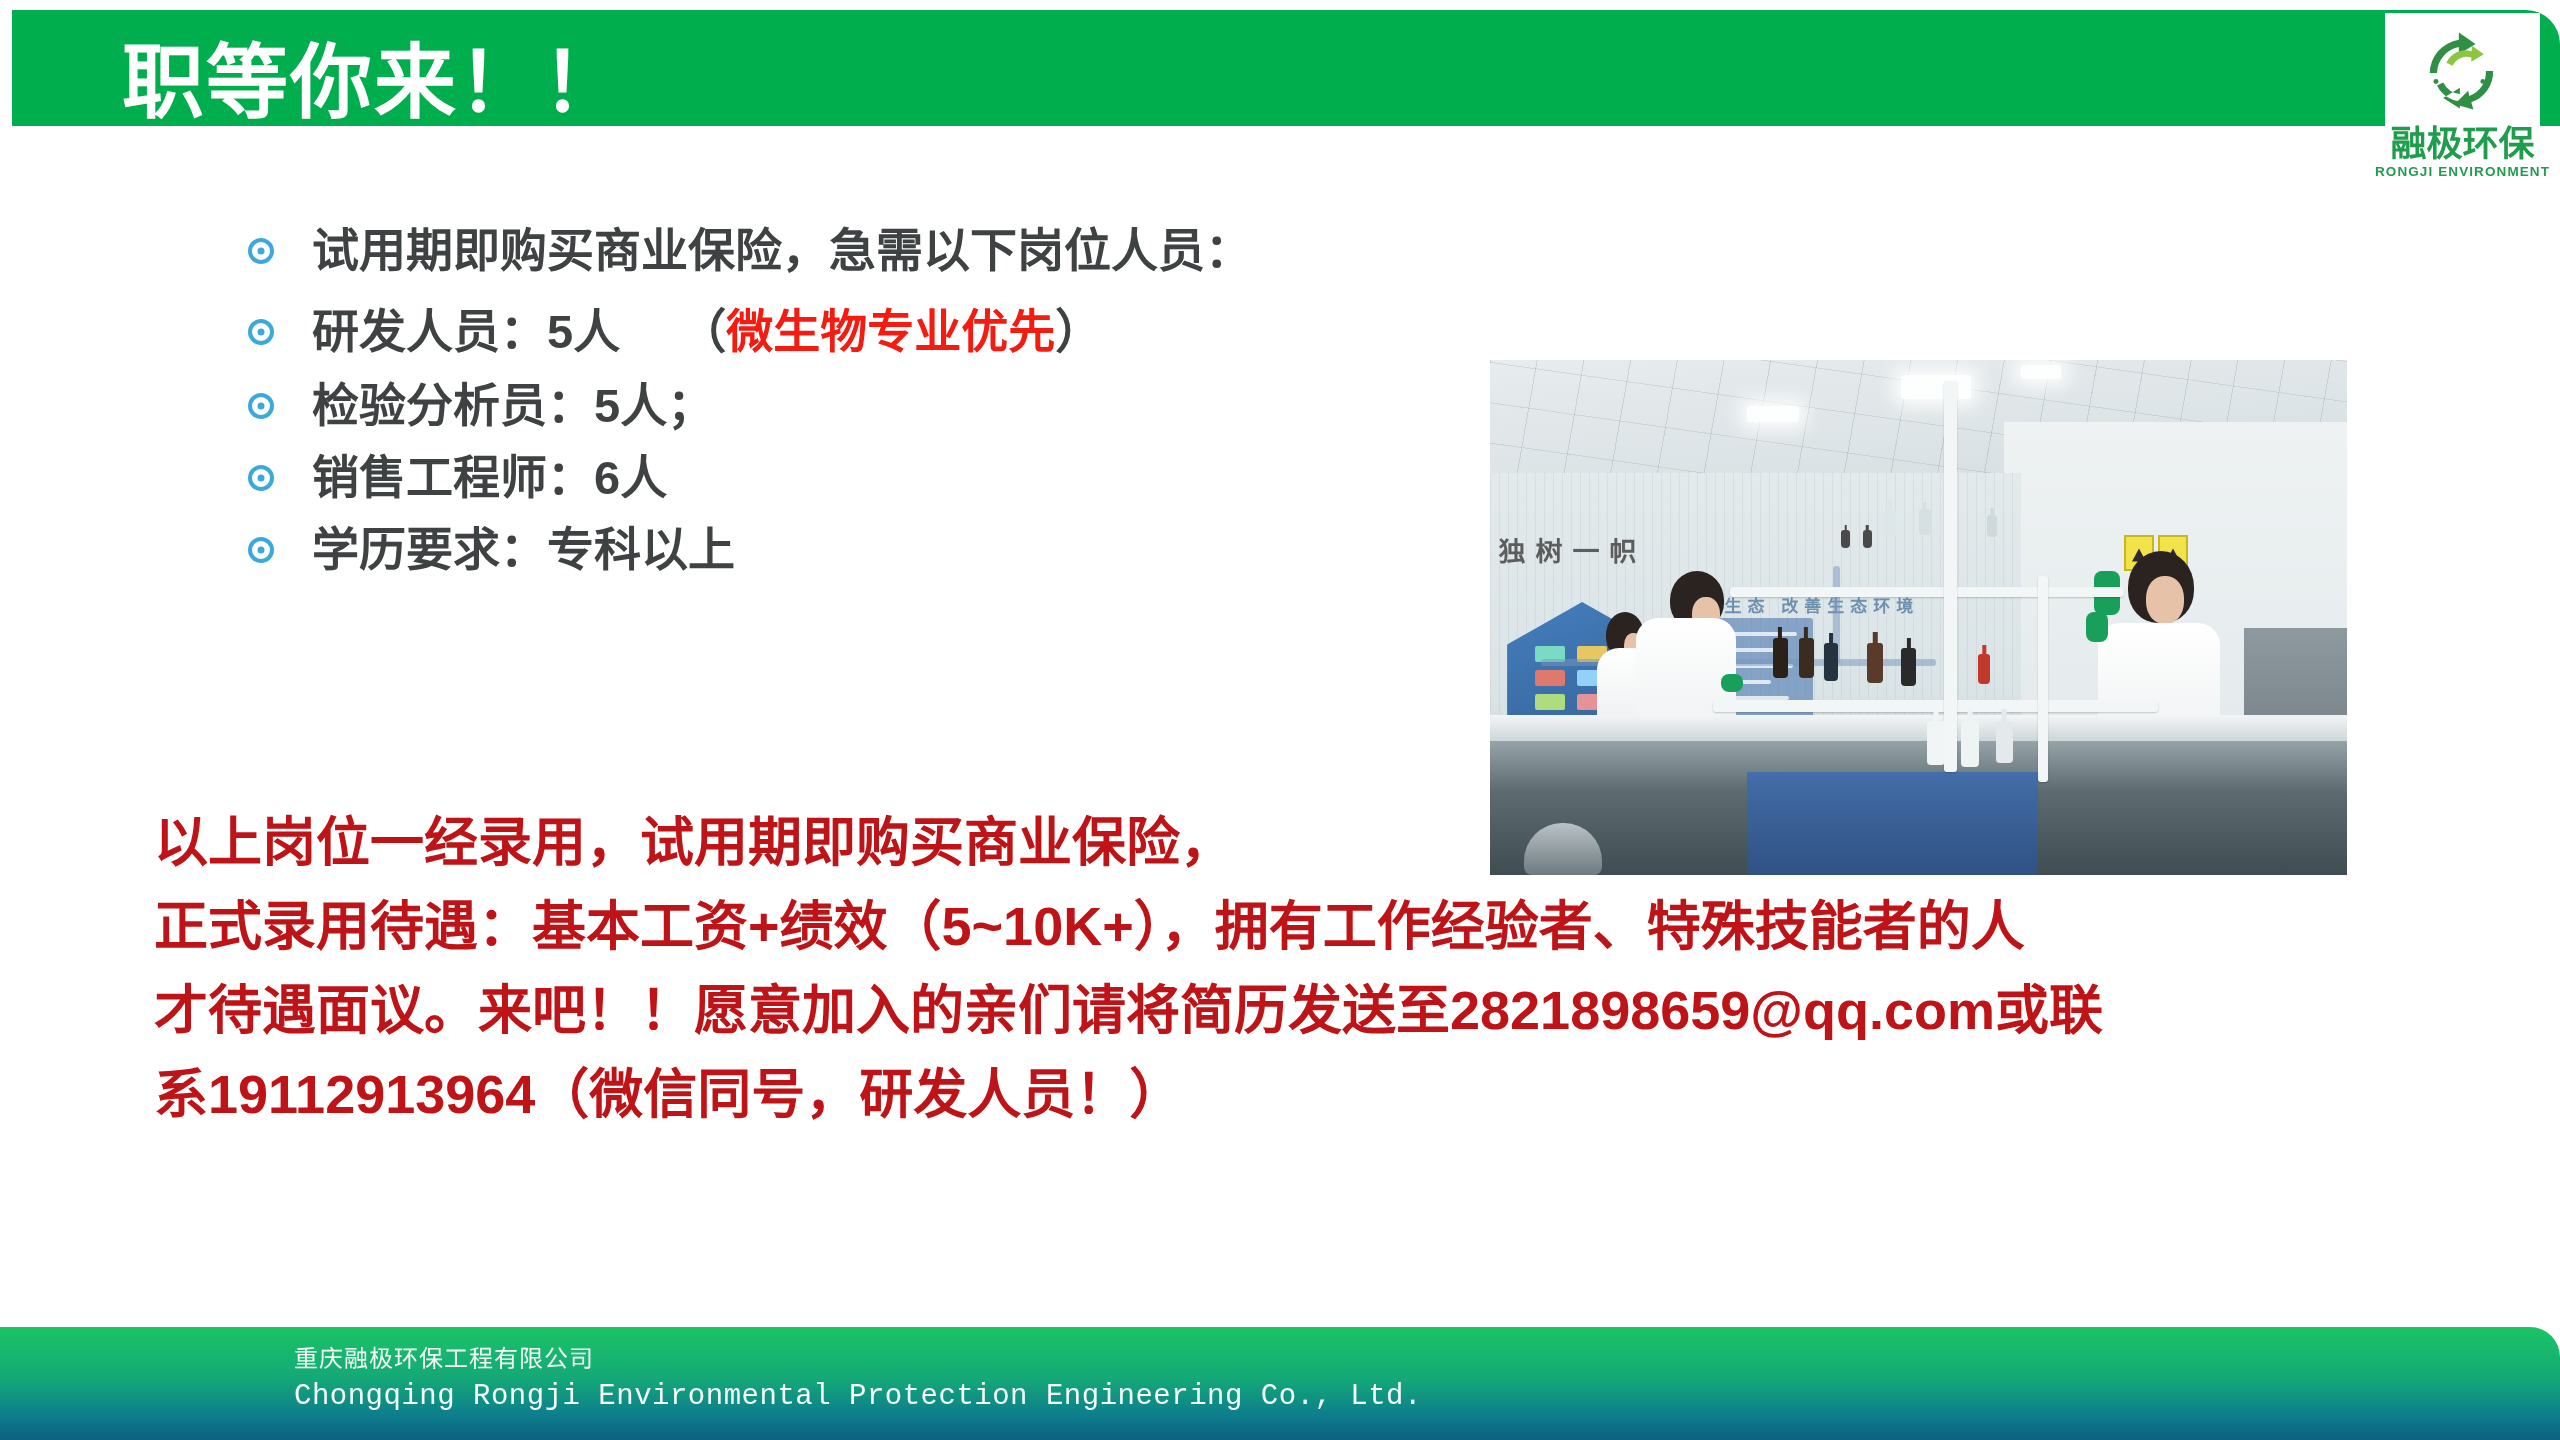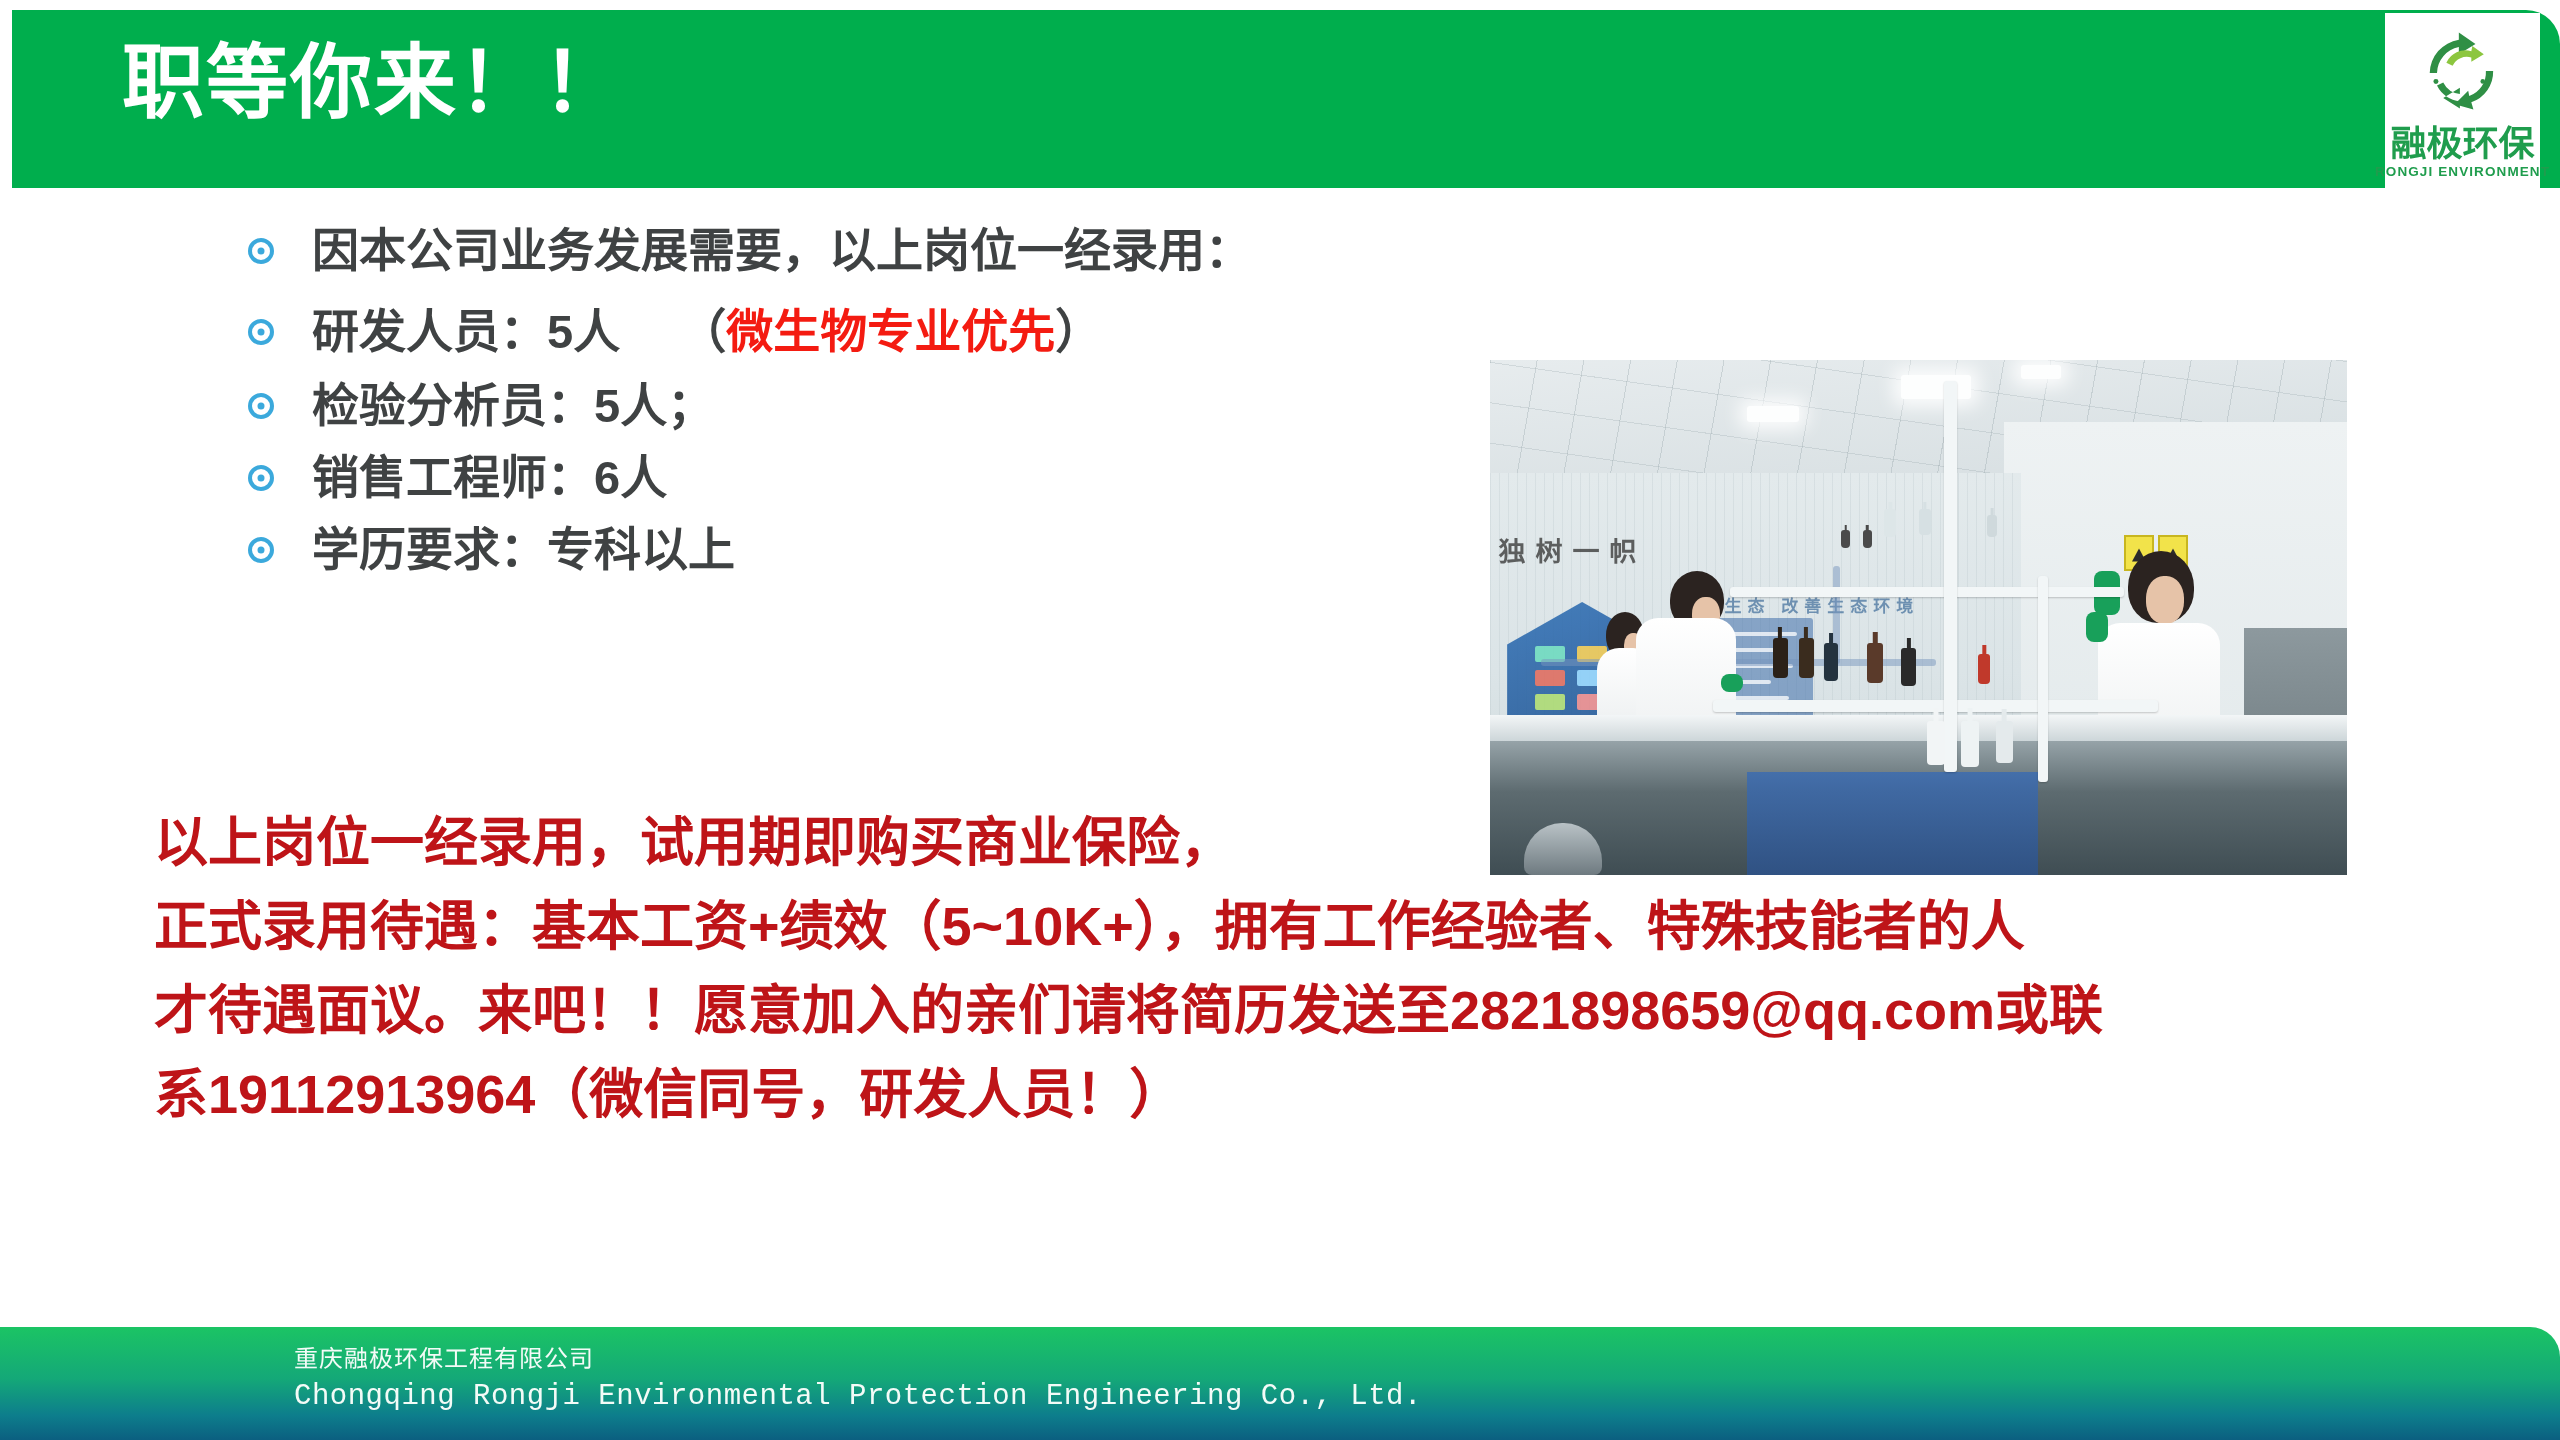--- a/index.html
+++ b/index.html
@@ -15,21 +15,21 @@
     overflow: hidden;
     font-family: "Liberation Sans", "DejaVu Sans", sans-serif;
   }
 
   
   .header-banner {
     position: absolute;
     left: 12px;
     top: 10px;
     width: 2548px;
-    height: 178px;
+    height: 116px;
     background: #00ae4d;
     border-top-right-radius: 34px;
     text-align: right;
   }
   .header-title {
     position: absolute;
     left: 110px;
     top: 12px;
     font-size: 82px;
     font-weight: bold;
@@ -321,21 +321,21 @@
     </svg>
   </div>
   <div class="logo-cn">融极环保</div>
   <div class="logo-en">RONGJI ENVIRONMENT</div>
 </div>
 
 <div class="bullet-list">
 
   <div class="bullet-row r1">
     <span class="bullet-marker"></span>
-    <span class="bullet-text">因本公司业务发展需要，以上岗位一经录用：</span>
+    <span class="bullet-text">试用期即购买商业保险，急需以下岗位人员：</span>
   </div>
 
   <div class="bullet-row r2">
     <span class="bullet-marker"></span>
     <span class="bullet-text">
       <span>研发人员：5人</span>
       <span style="display:inline-block;width:46px"></span><span class="paren">（</span><span class="hl">微生物专业优先</span><span class="paren">）</span>
     </span>
   </div>
 

